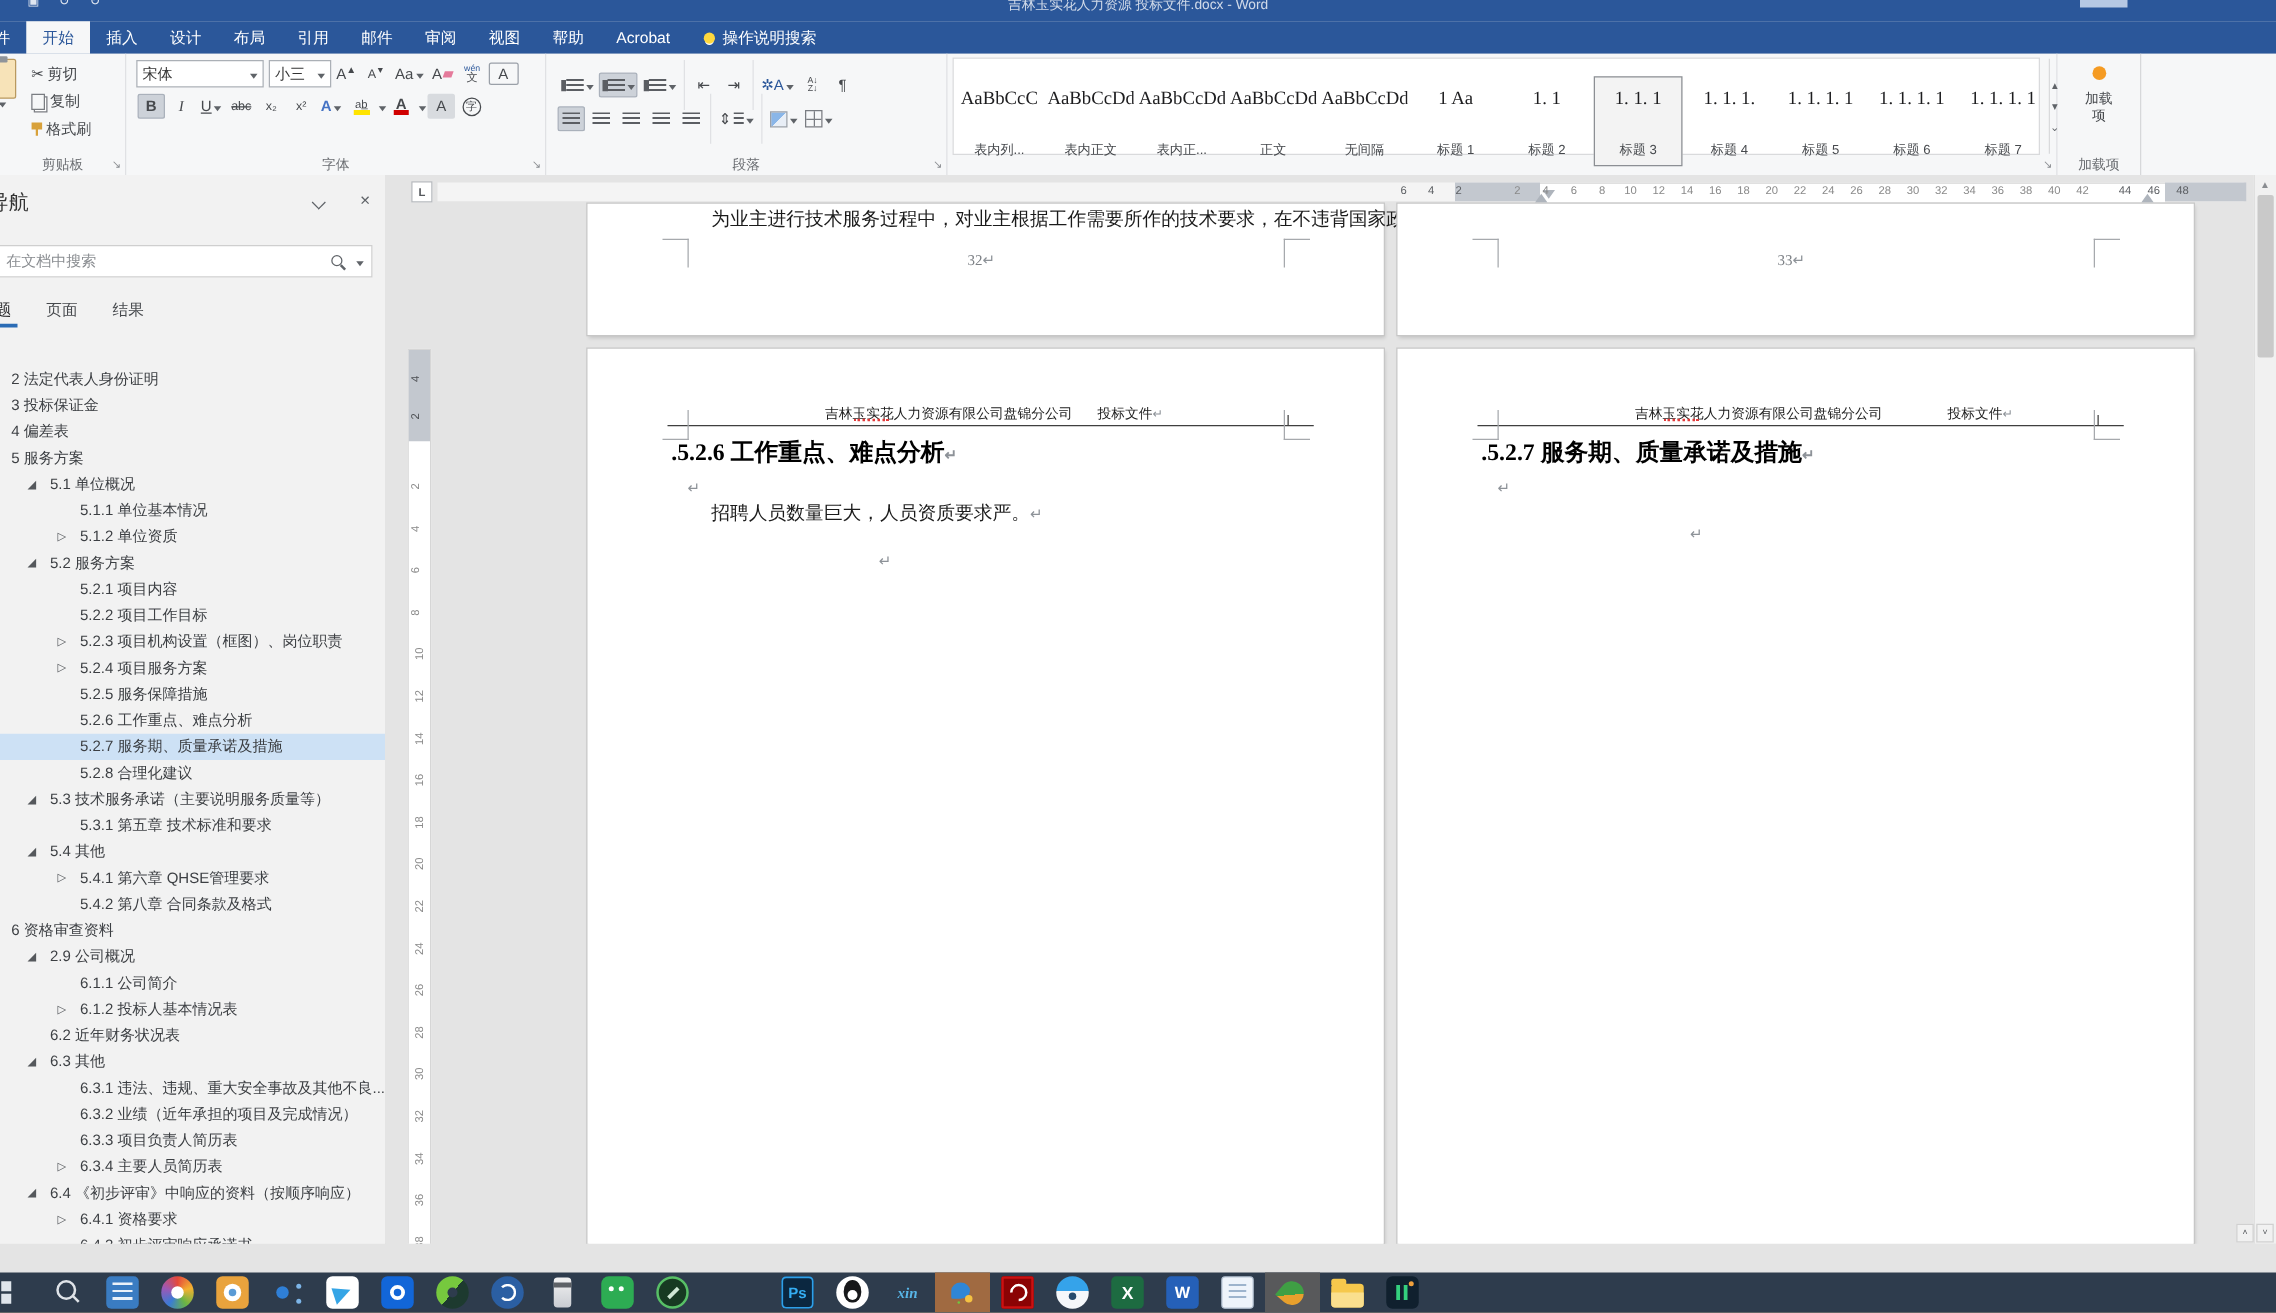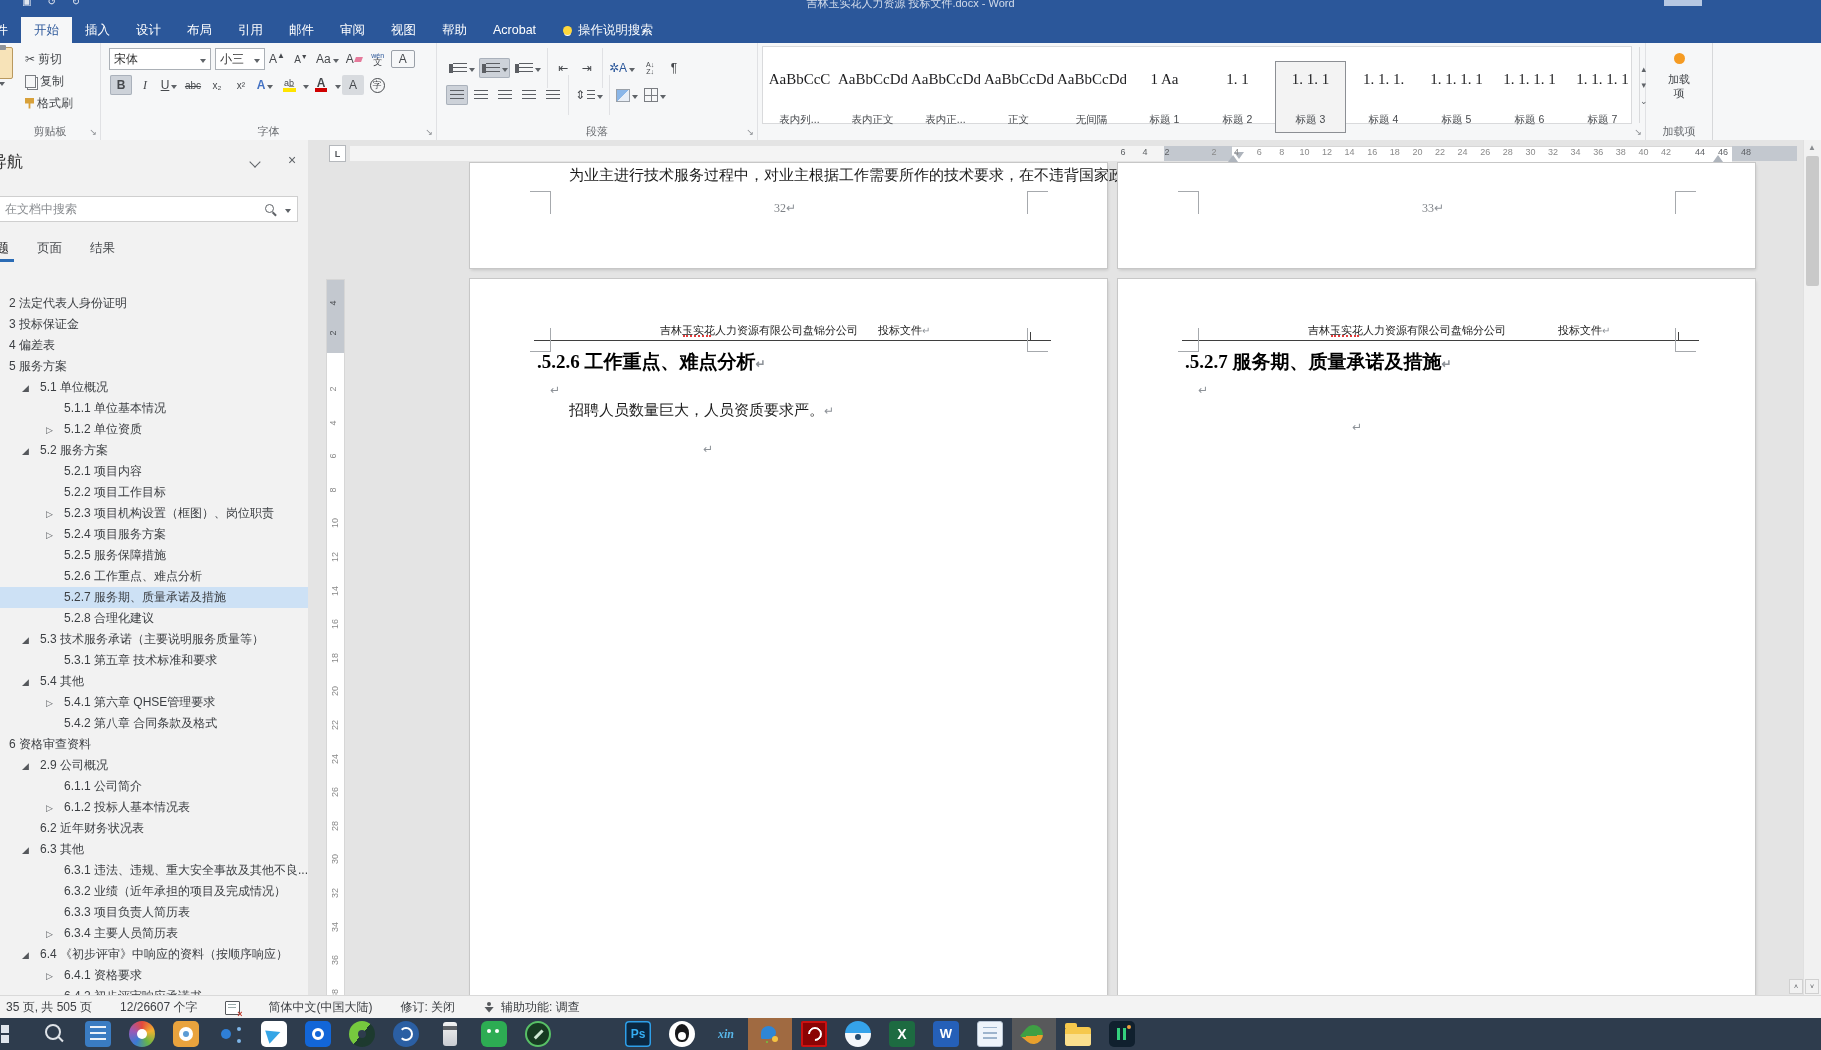--- a/index.html
+++ b/index.html
@@ -663,29 +663,20 @@
     <div class="scrollbar">
       <div class="sb-arrow" style="top:3px;">▲</div>
       <div class="sb-thumb"></div>
     </div>
     <div class="pgbtns">
       <div class="pgbtn">˄</div>
       <div class="pgbtn">˅</div>
     </div>
   </div>
 
-  <div class="statusbar">
-    <span class="sb-item">35 页, 共 505 页</span>
-    <span class="sb-item">12/26607 个字</span>
-    <span class="sb-item spell-ic"></span>
-    <span class="sb-item">简体中文(中国大陆)</span>
-    <span class="sb-item">修订: 关闭</span>
-    <span class="sb-item acc-ic"></span>
-    <span class="sb-item" style="margin-left:6px;">辅助功能: 调查</span>
-  </div>
 
   <div class="taskbar" id="taskbar">
       <div class="tbslot" style="margin-left: -12px;">
         <div class="tbi tb-start"></div>
       </div>
       <div class="tbslot">
         <div class="tbi tb-search"></div>
       </div>
       <div class="tbslot">
         <div class="tbi tb-calc"></div>

